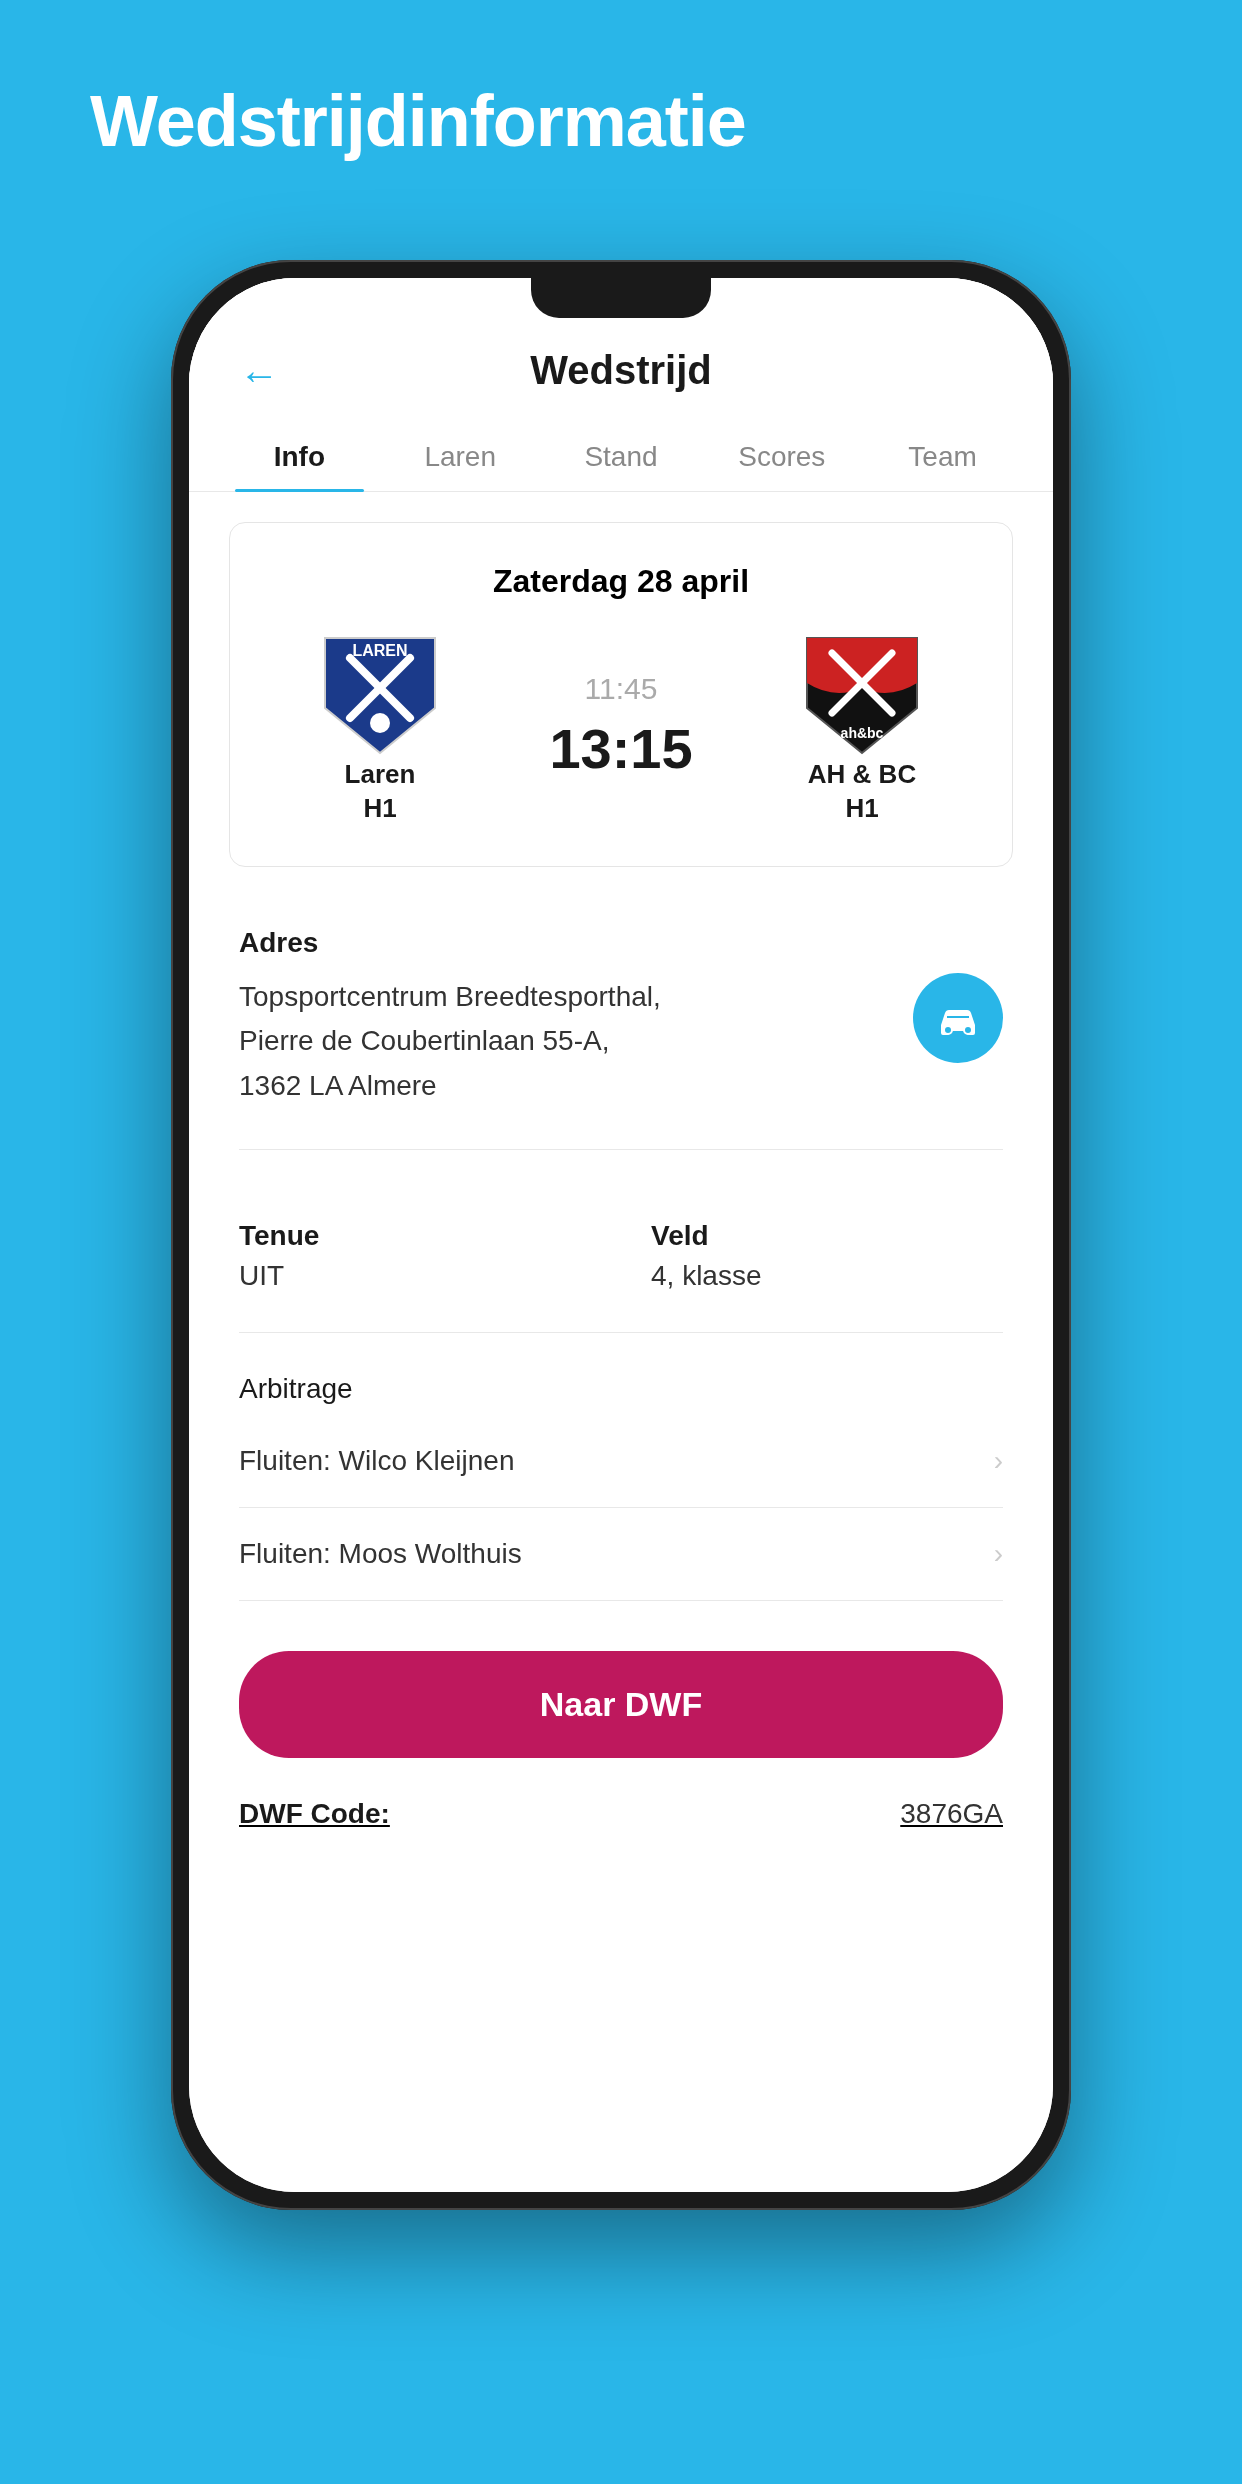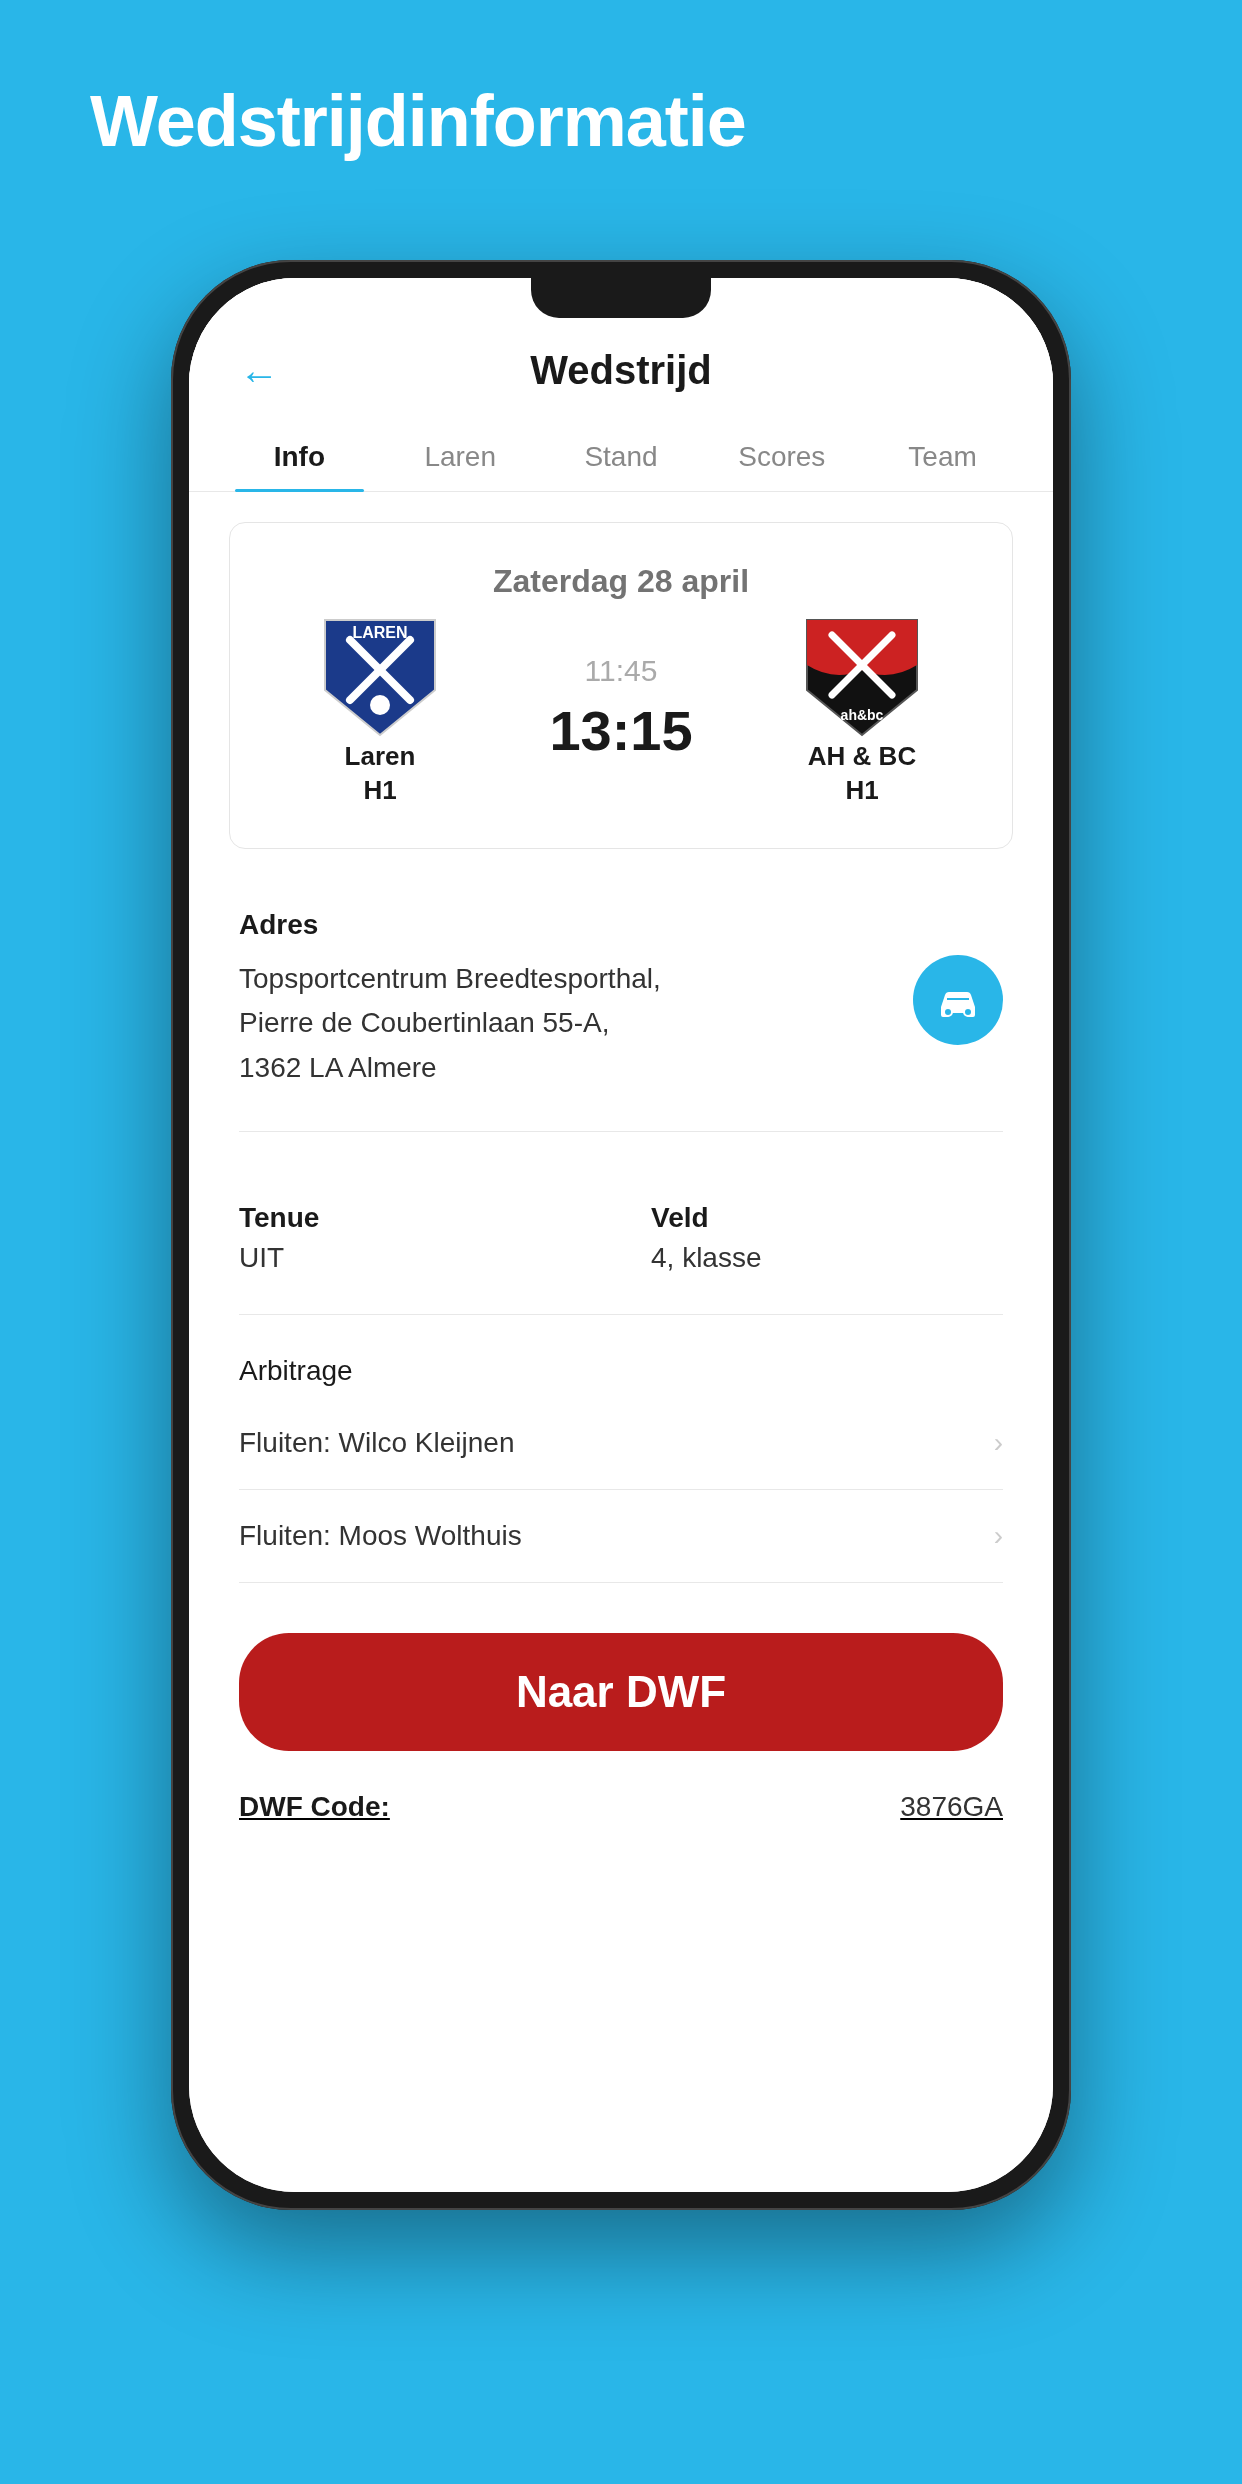--- a/index.html
+++ b/index.html
@@ -141,22 +141,22 @@
       margin: 30px 40px;
       border: 1px solid #e5e5e5;
       border-radius: 16px;
       padding: 40px 30px;
       text-align: center;
     }
 
     .match-date {
       font-size: 32px;
       font-weight: 700;
-      color: #737373;
-      margin-bottom: 10px;
+      color: #000000;
+      margin-bottom: 28px;
     }
 
     .match-league {
       font-size: 26px;
       color: #888;
       margin-bottom: 40px;
     }
 
     .match-teams-row {
       display: flex;
@@ -307,23 +307,23 @@
       font-size: 28px;
     }
 
     
     .dwf-section {
       padding: 40px 50px 20px 50px;
     }
 
     .dwf-btn {
       width: 100%;
-      background: #b91c1c;
+      background: #be185d;
       color: white;
-      font-size: 44px;
+      font-size: 34px;
       font-weight: 700;
       border: none;
       border-radius: 50px;
       padding: 34px;
       text-align: center;
       cursor: pointer;
     }
 
     
     .dwf-code-row {

